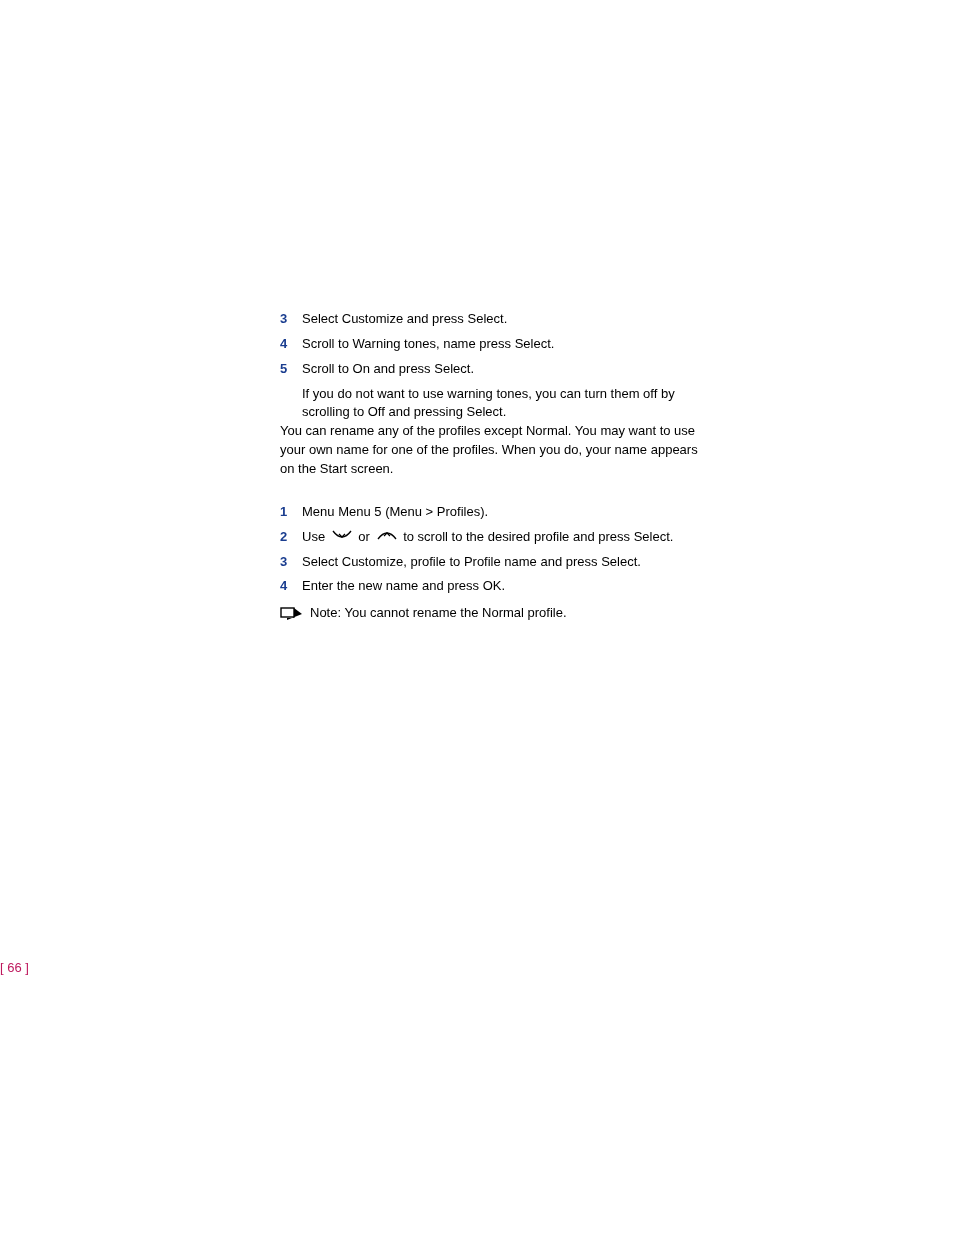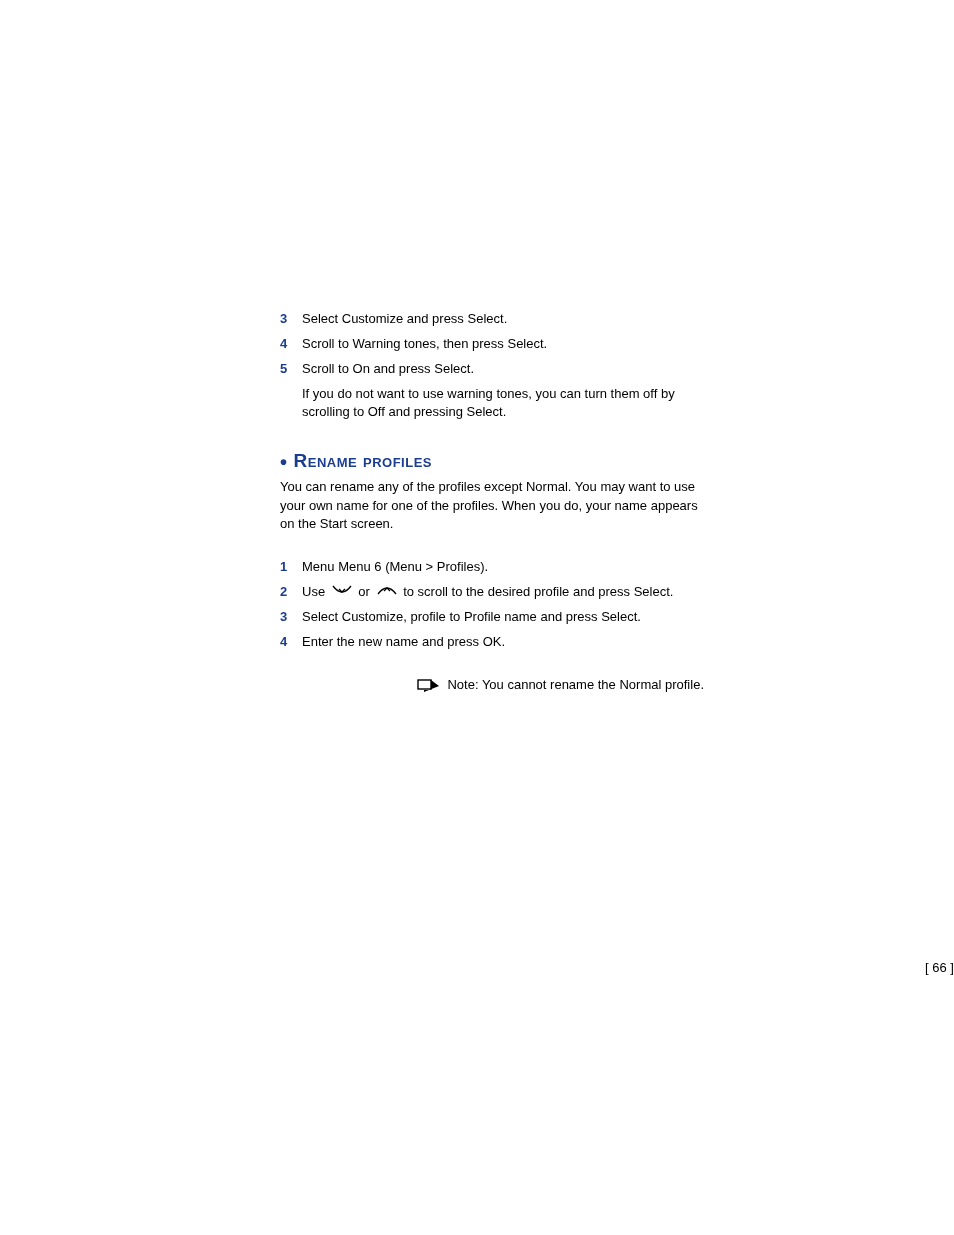--- a/index.html
+++ b/index.html
@@ -54,87 +54,83 @@
     vertical-align: middle;
     margin-right: 6px;
   }
   .intro {
     line-height: 1.45;
     margin-bottom: 24px;
   }
   .note-row {
     display: flex;
     align-items: flex-start;
-    margin-top: 24px;
+    margin-top: 8px;
     line-height: 1.45;
-    justify-content: flex-end;
   }
   .note-icon {
     width: 26px;
     flex-shrink: 0;
     margin-right: 4px;
     margin-top: 2px;
   }
   .key-icon {
     display: inline-block;
     vertical-align: middle;
     margin: 0 2px;
   }
   .page-number {
     position: absolute;
     bottom: 260px;
     left: 0;
     right: 0;
-    text-align: right;
-    color: #000000;
+    text-align: left;
+    color: #be185d;
     font-size: 13px;
   }
 </style>
 </head>
 <body>
 
 <div class="page">
 
   <div class="step">
     <div class="step-num">3</div>
     <div class="step-body">
       <span>Select </span><span class="bold">Customize</span><span> and press </span><span class="bold">Select</span><span>.</span>
     </div>
   </div>
 
   <div class="step">
     <div class="step-num">4</div>
     <div class="step-body">
-      <span>Scroll to </span><span class="bold">Warning tones</span><span>, then press </span><span class="bold">Select</span><span>.</span>
+      <span>Scroll to </span><span class="bold">Warning tones</span><span>, name press </span><span class="bold">Select</span><span>.</span>
     </div>
   </div>
 
   <div class="step">
     <div class="step-num">5</div>
     <div class="step-body">
       <span>Scroll to </span><span class="bold">On</span><span> and press </span><span class="bold">Select</span><span>.</span>
     </div>
   </div>
 
   <div class="followup">
     <span>If you do not want to use warning tones, you can turn them off by scrolling to </span><span class="bold">Off</span><span> and pressing </span><span class="bold">Select</span><span>.</span>
   </div>
 
-  <div class="section-heading">
-    <span class="bullet-dot">•</span><span>Rename profiles</span>
-  </div>
 
   <div class="intro">
     <span>You can rename any of the profiles except </span><span class="bold">Normal</span><span>. You may want to use your own name for one of the profiles. When you do, your name appears on the Start screen.</span>
   </div>
 
   <div class="step">
     <div class="step-num">1</div>
     <div class="step-body">
-      <span>Menu </span><span class="bold">Menu 6</span><span class="bold"> (Menu &gt; Profiles)</span><span>.</span>
+      <span>Menu </span><span class="bold">Menu 5</span><span class="bold"> (Menu &gt; Profiles)</span><span>.</span>
     </div>
   </div>
 
   <div class="step">
     <div class="step-num">2</div>
     <div class="step-body">
       <span>Use </span>
       <span class="key-icon">
         <svg width="22" height="12" viewBox="0 0 22 12">
             <path d="M2 2 Q11 14 20 2" fill="none" stroke="#000" stroke-width="1.3"></path>

